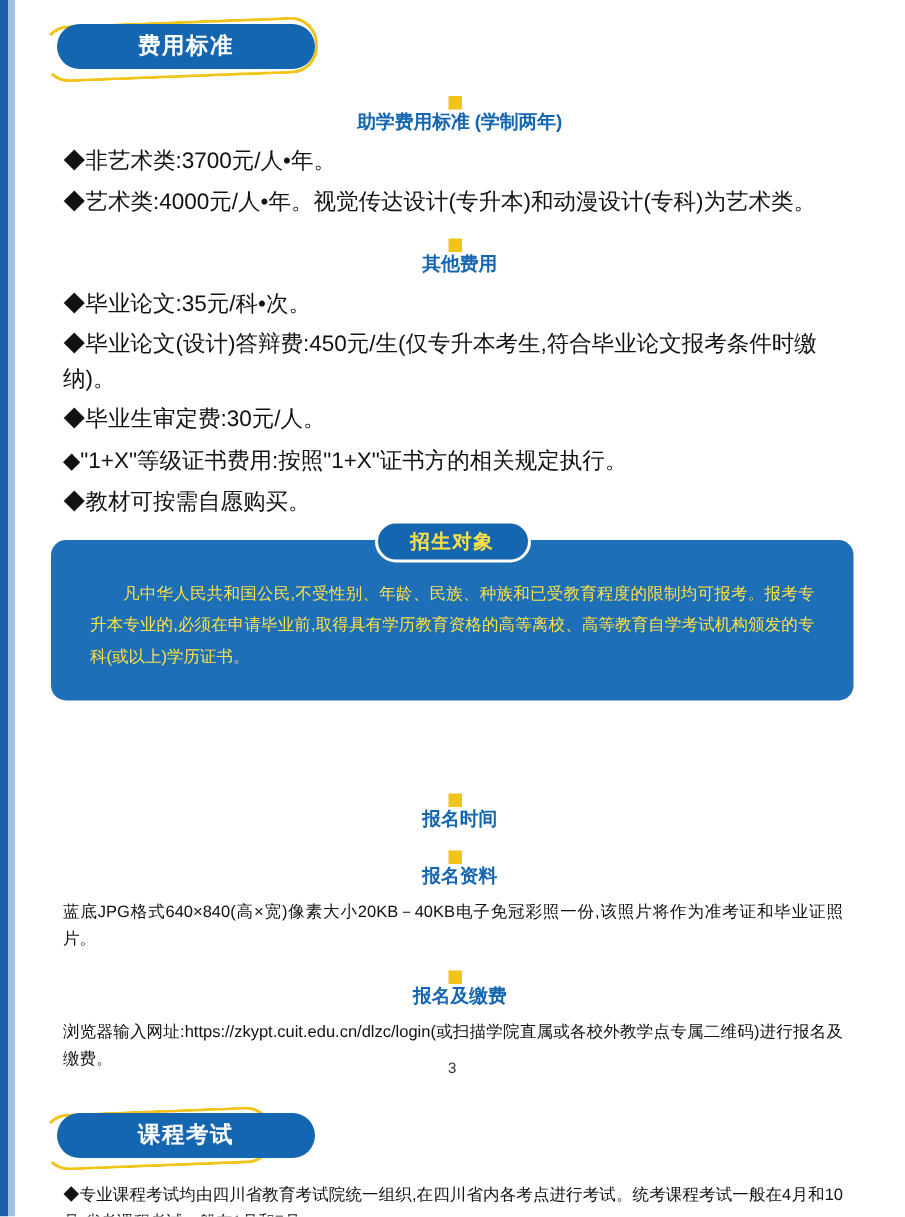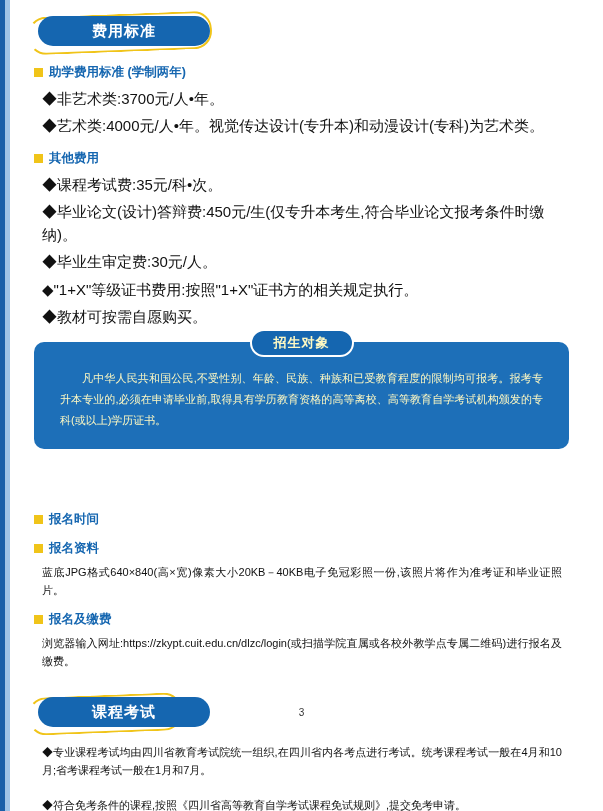--- a/index.html
+++ b/index.html
@@ -80,20 +80,21 @@
   .pill-swoosh.w3 { width: 150px; }
 
   
   .subhead {
     display: flex;
     align-items: center;
     margin: 12px 0 6px 10px;
     font-size: 12.5px;
     font-weight: bold;
     color: #1566b0;
+    flex-direction: column;
   }
   .subhead .marker {
     width: 9px;
     height: 9px;
     background: #f0c419;
     margin-right: 6px;
     flex: none;
   }
 
   .bullet-line {
@@ -111,21 +112,21 @@
     max-width: 520px;
   }
 
   
   .info-box {
     position: relative;
     margin: 14px 10px 10px 10px;
     background: #1d6fb8;
     border-radius: 10px;
     padding: 26px 26px 18px 26px;
-    color: #fef9c3;
+    color: #fde047;
   }
   .info-box .box-title {
     position: absolute;
     top: -13px;
     left: 50%;
     transform: translateX(-50%);
     background: #1566b0;
     border: 2px solid #ffffff;
     border-radius: 14px;
     padding: 3px 22px;
@@ -172,21 +173,21 @@
       <span class="marker"></span>
       <span>助学费用标准 (学制两年)</span>
     </div>
     <div class="bullet-line">◆非艺术类:3700元/人•年。</div>
     <div class="bullet-line">◆艺术类:4000元/人•年。视觉传达设计(专升本)和动漫设计(专科)为艺术类。</div>
 
     <div class="subhead">
       <span class="marker"></span>
       <span>其他费用</span>
     </div>
-    <div class="bullet-line">◆课程考试费:35元/科•次。</div>
+    <div class="bullet-line">◆毕业论文:35元/科•次。</div>
     <div class="bullet-line">◆毕业论文(设计)答辩费:450元/生(仅专升本考生,符合毕业论文报考条件时缴纳)。</div>
     <div class="bullet-line">◆毕业生审定费:30元/人。</div>
     <div class="bullet-line">◆"1+X"等级证书费用:按照"1+X"证书方的相关规定执行。</div>
     <div class="bullet-line">◆教材可按需自愿购买。</div>
 
     <div class="info-box">
       <div class="box-title">招生对象</div>
       <div class="box-text">凡中华人民共和国公民,不受性别、年龄、民族、种族和已受教育程度的限制均可报考。报考专升本专业的,必须在申请毕业前,取得具有学历教育资格的高等离校、高等教育自学考试机构颁发的专科(或以上)学历证书。</div>
     </div>
 

